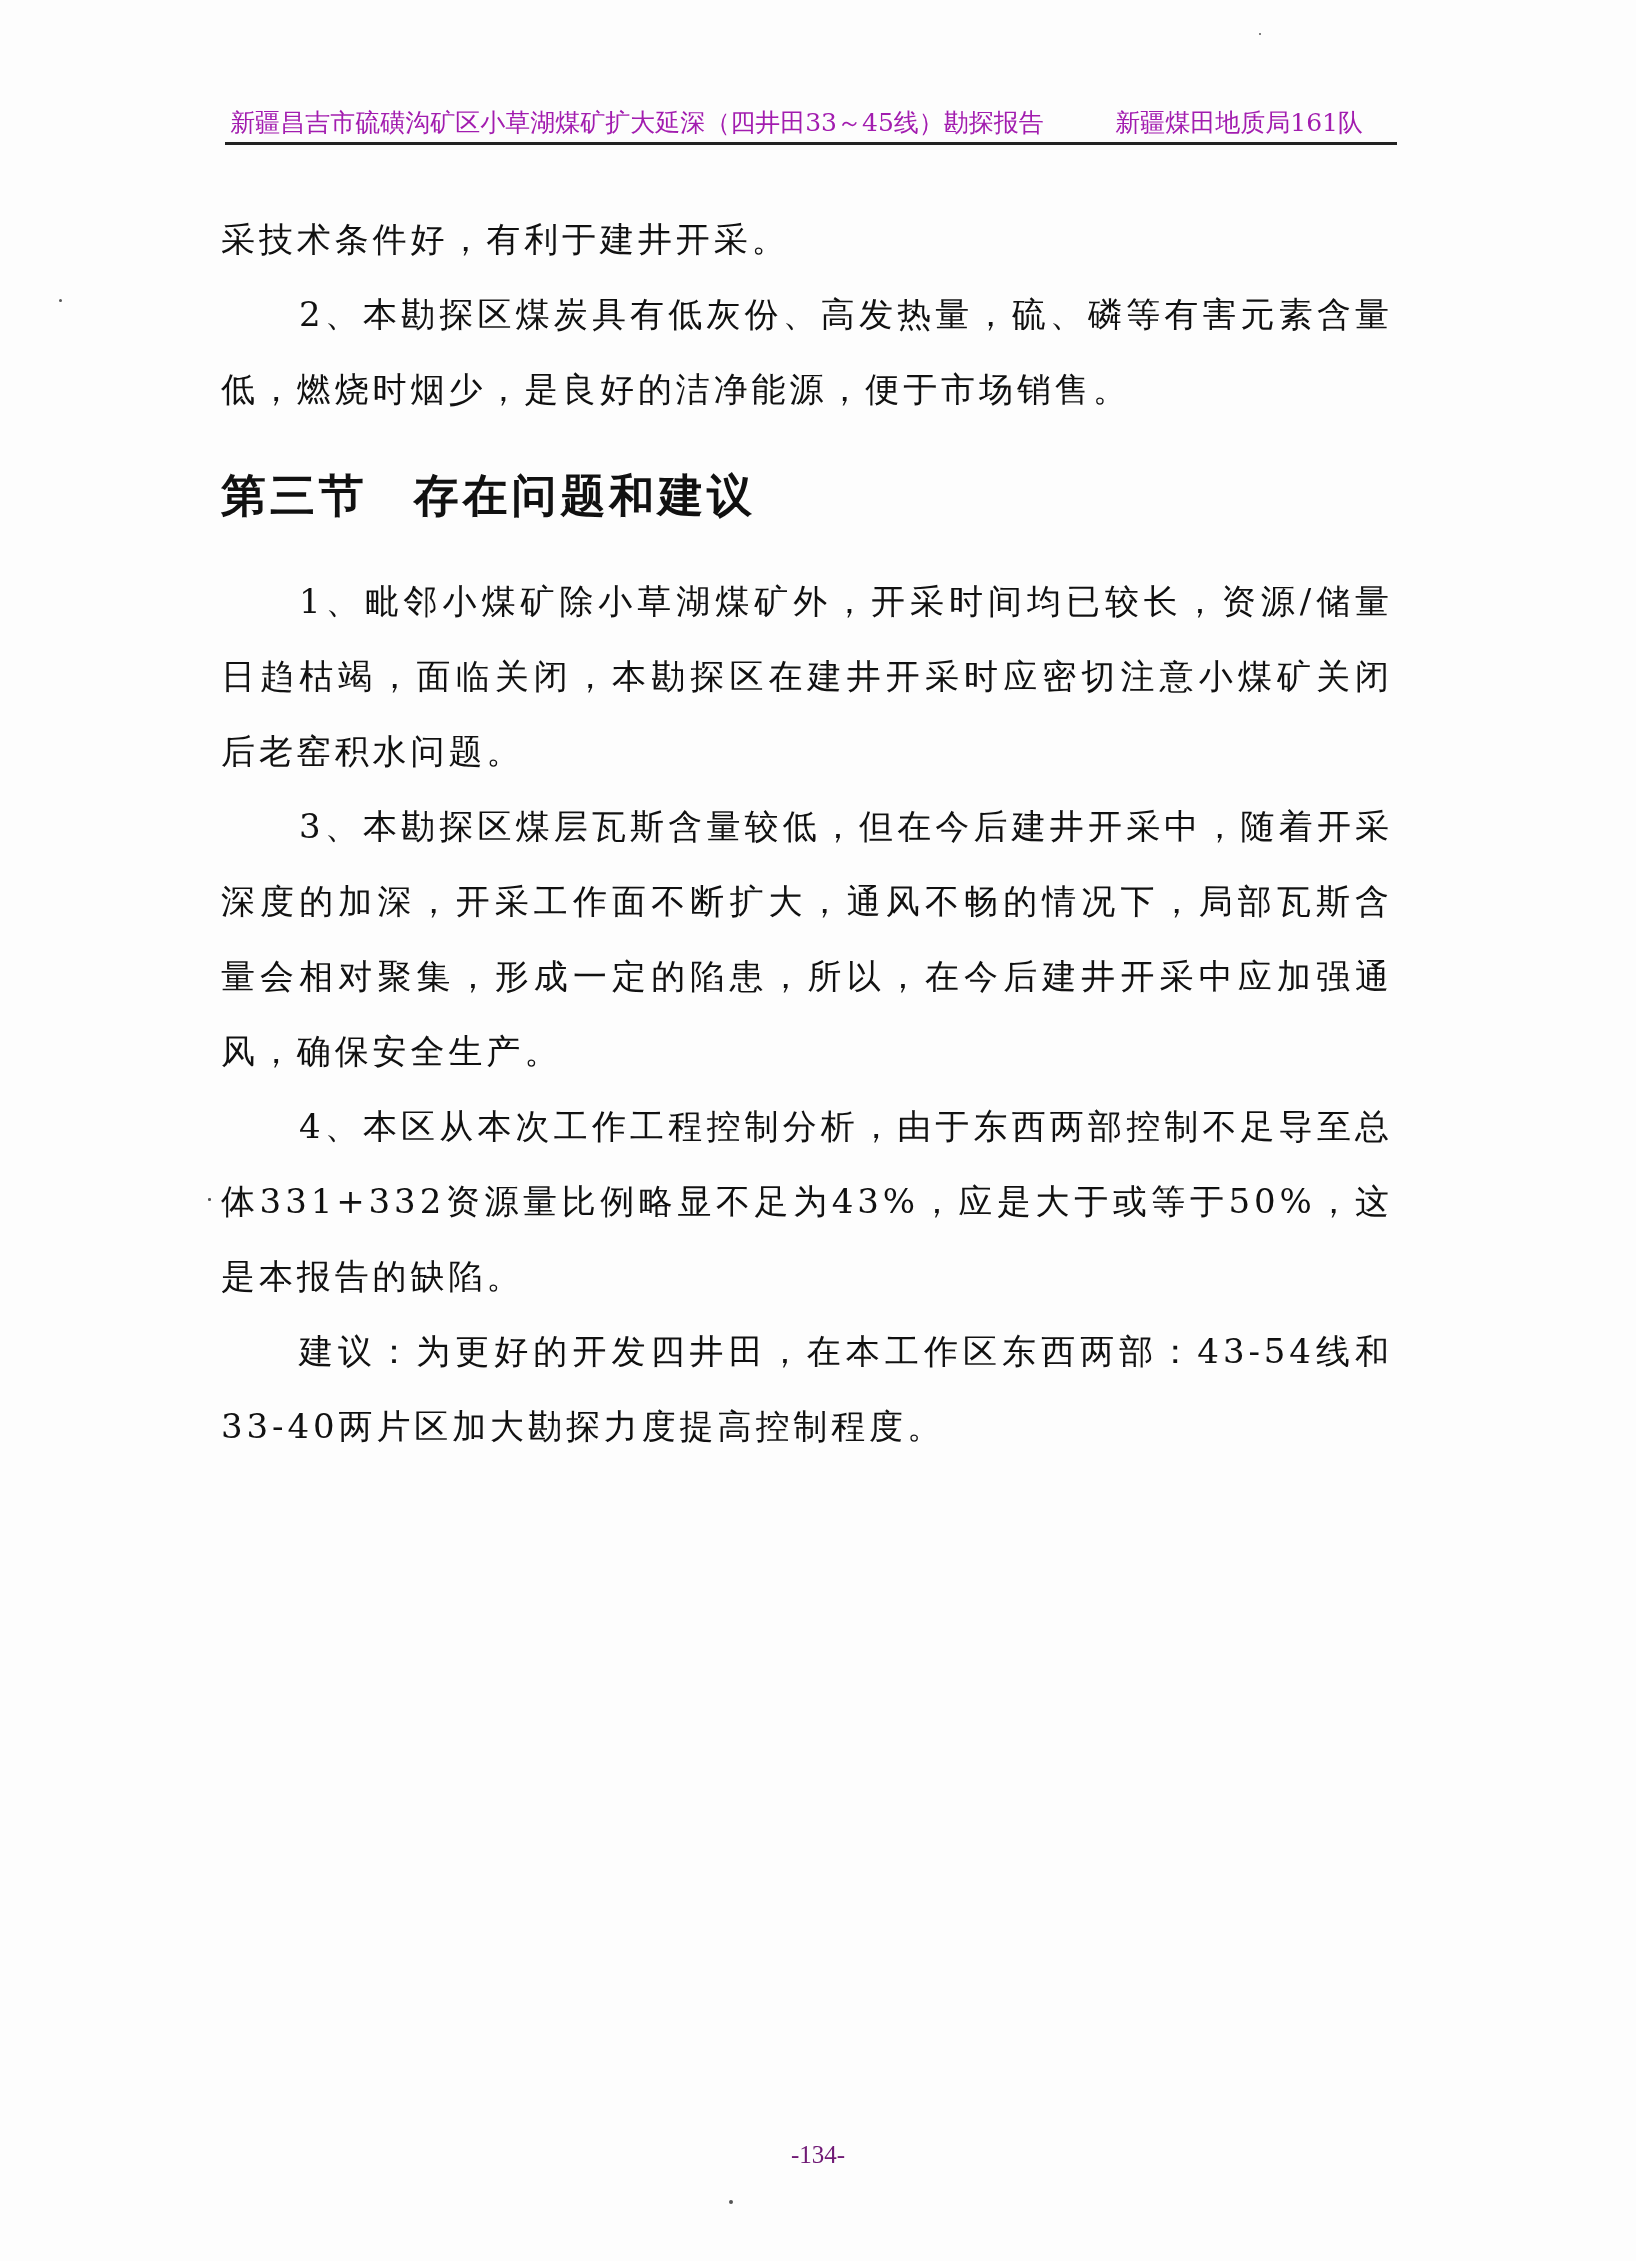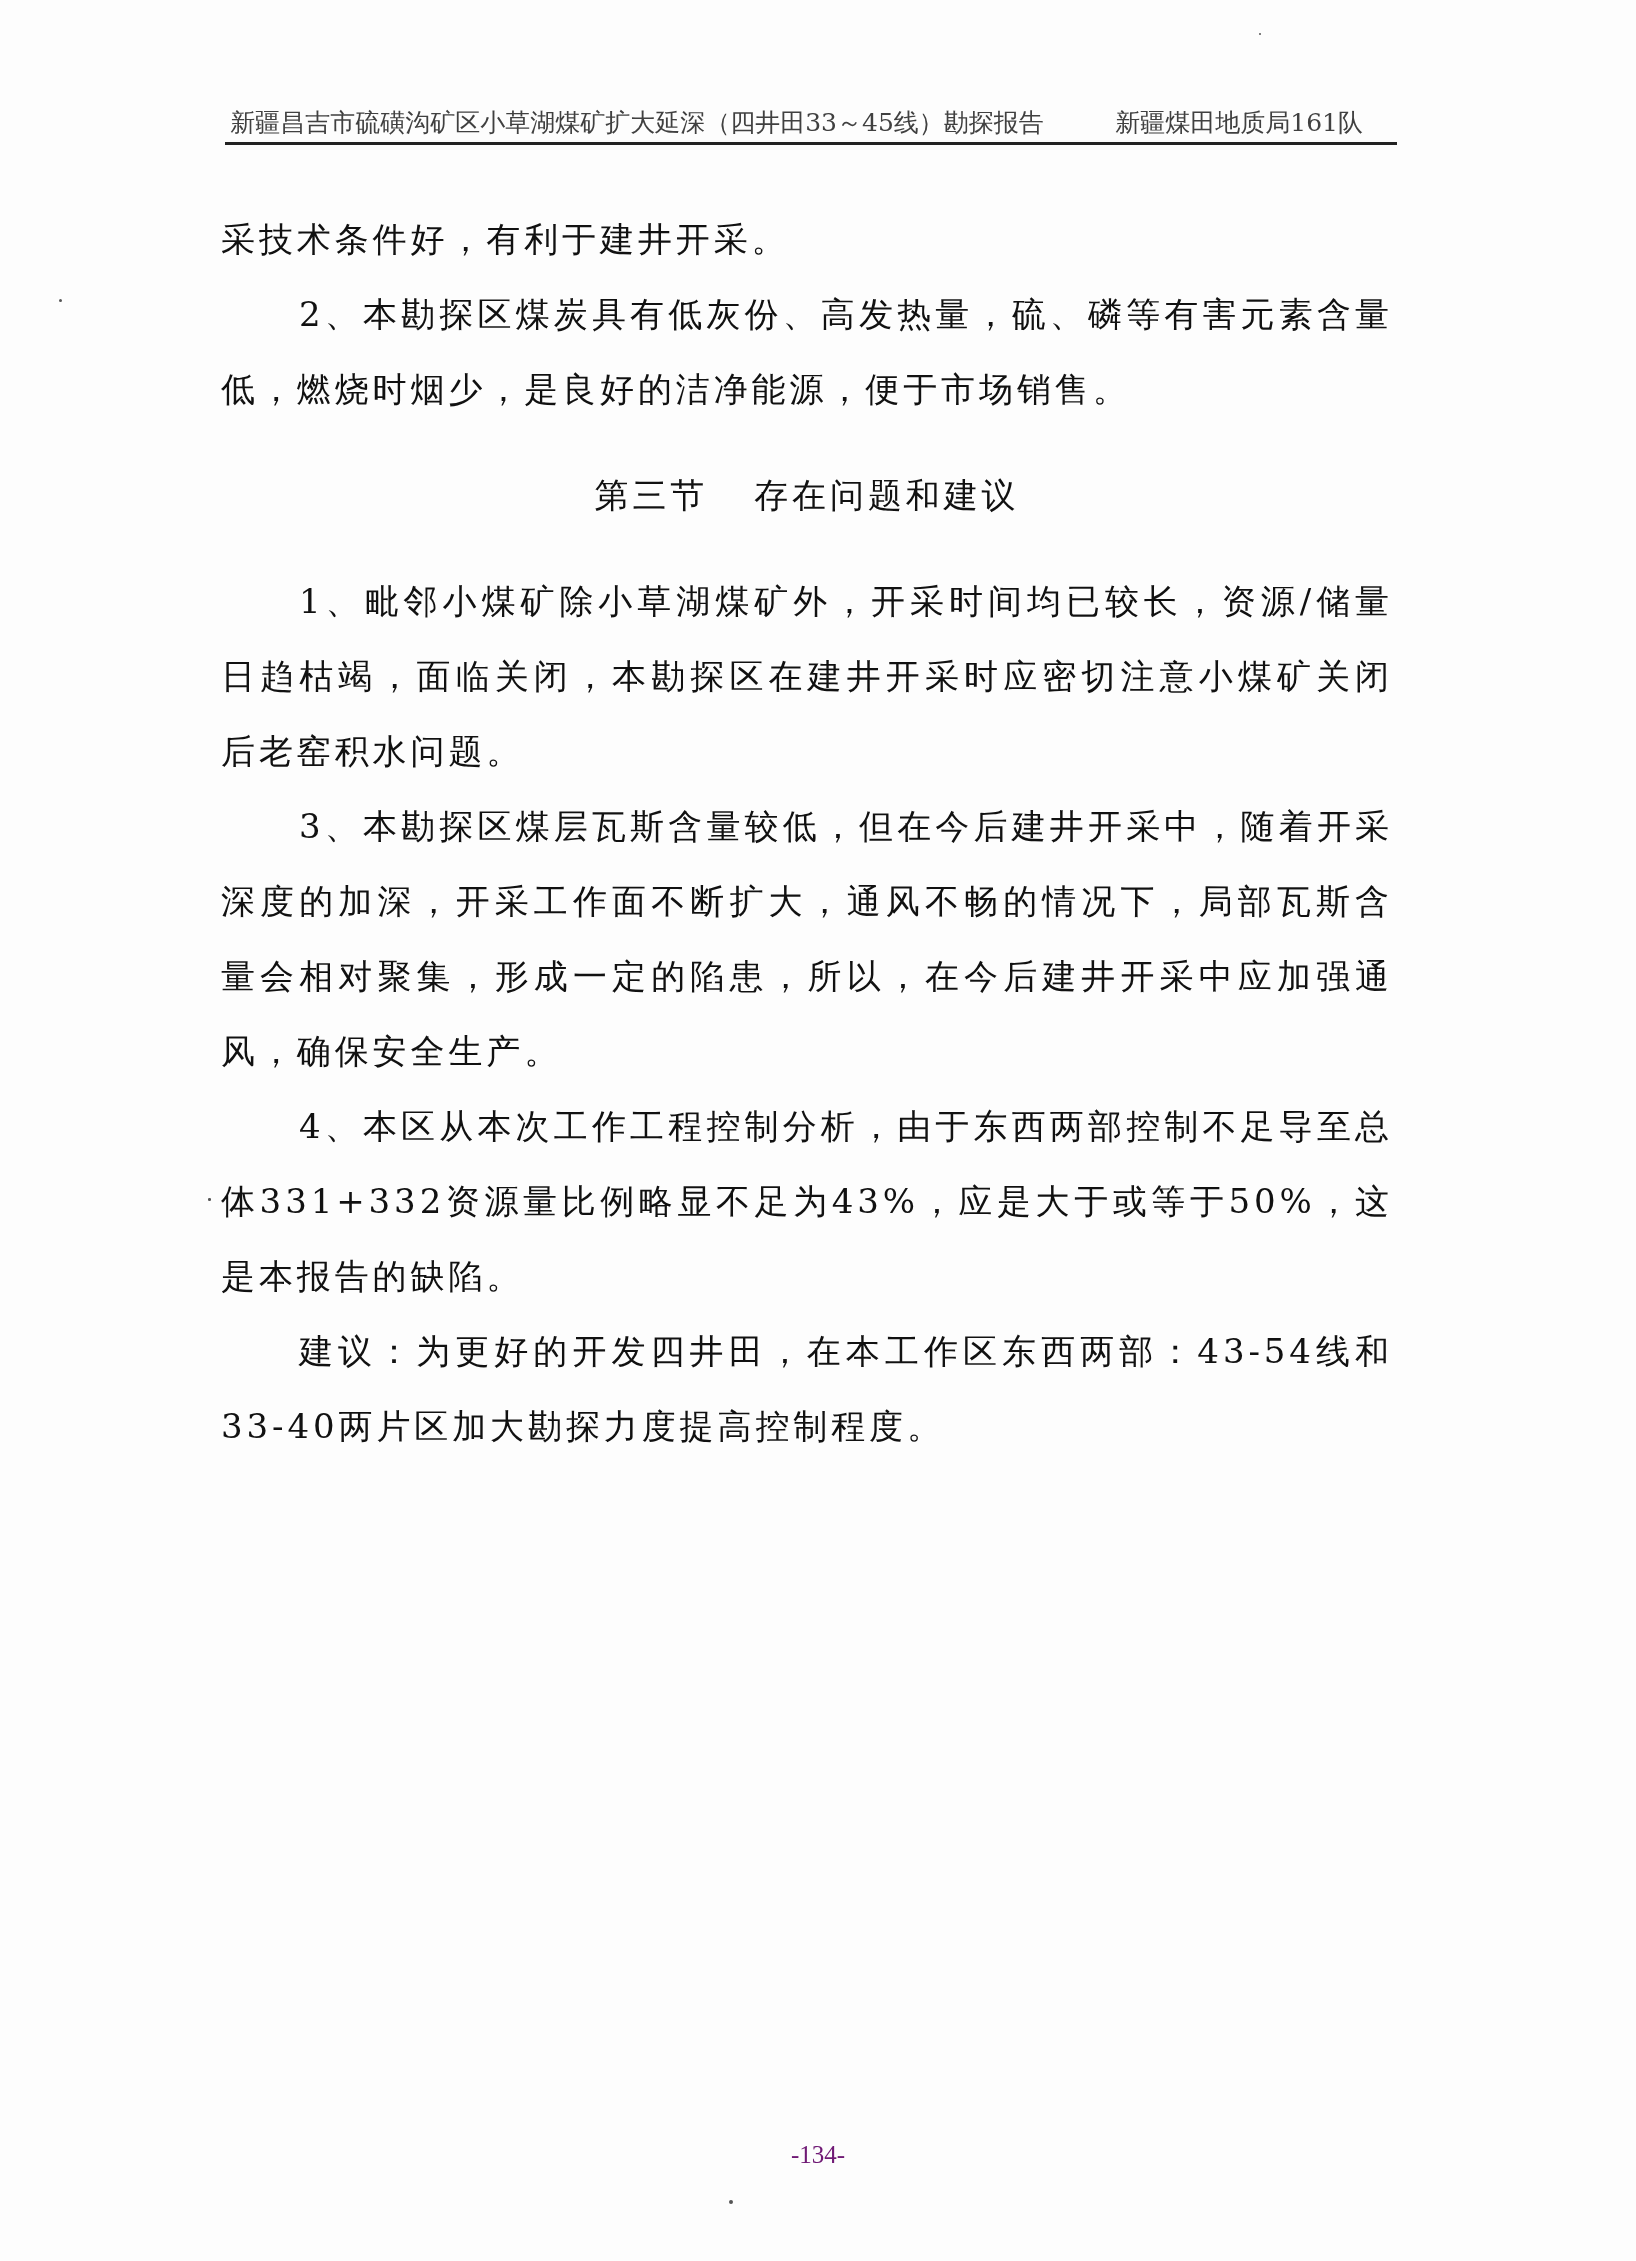--- a/index.html
+++ b/index.html
@@ -14,42 +14,41 @@
     }
     .page-header {
       position: absolute;
       left: 225px;
       top: 104px;
       width: 1172px;
       height: 38px;
       border-bottom: 3.3px solid #222;
       font-size: 25px;
       line-height: 38px;
-      color: #404040;
+      color: #a21caf;
     }
     .page-header .left { position: absolute; left: 5.2px; top: 0; letter-spacing: 0px; }
     .page-header .right { position: absolute; right: 34px; top: 0; }
     .body-text {
       position: absolute;
       left: 221px;
       top: 202px;
       width: 1172px;
       font-size: 34px;
       line-height: 75px;
       letter-spacing: 3.9px;
     }
     .para { margin: 0; text-align: justify; }
     .para.indent { text-indent: 78px; }
     .section-title {
       margin: 0;
       height: 137px;
       line-height: 137px;
-      text-align: center;
-      font-size: 34px;
-      font-weight: normal;
+      font-size: 45px;
+      font-weight: bold;
       letter-spacing: 3.9px;
       word-spacing: 0;
     }
     .section-title .gap { display: inline-block; width: 46px; }
     .page-number {
       position: absolute;
       left: 0;
       width: 1636px;
       top: 2141px;
       text-align: center;

